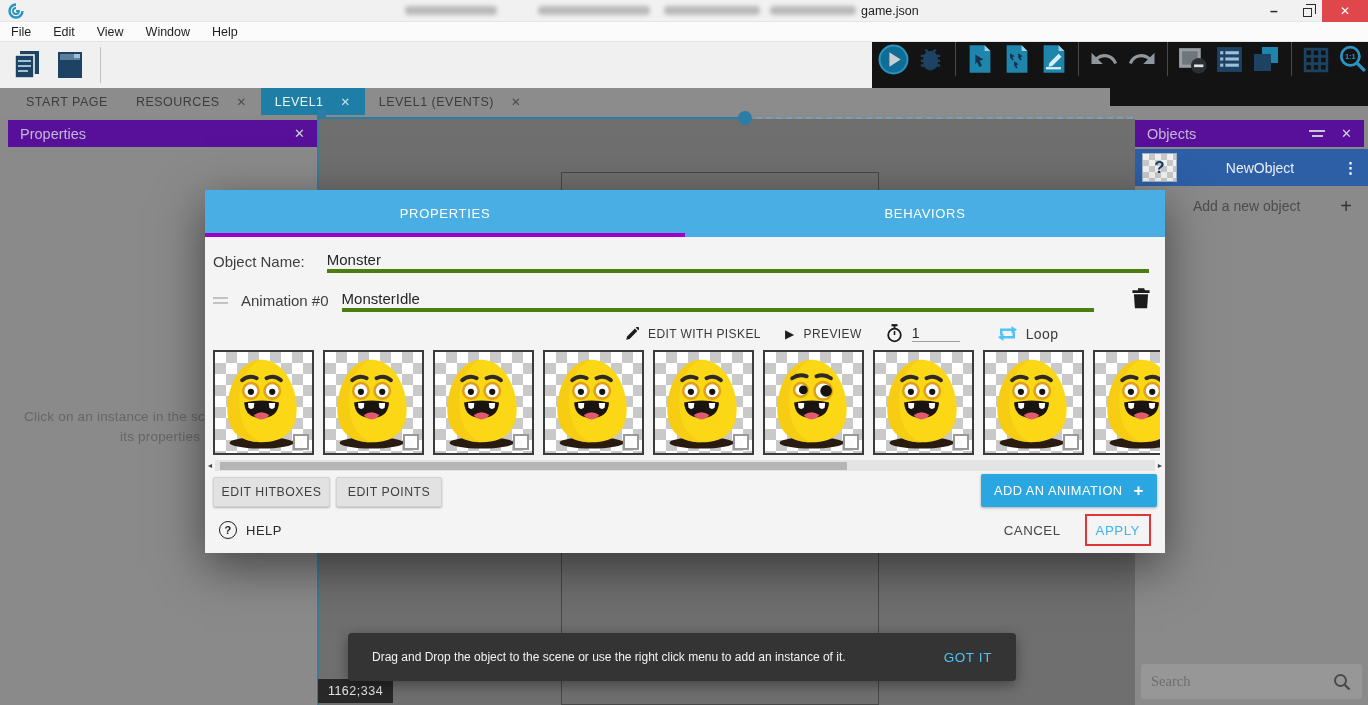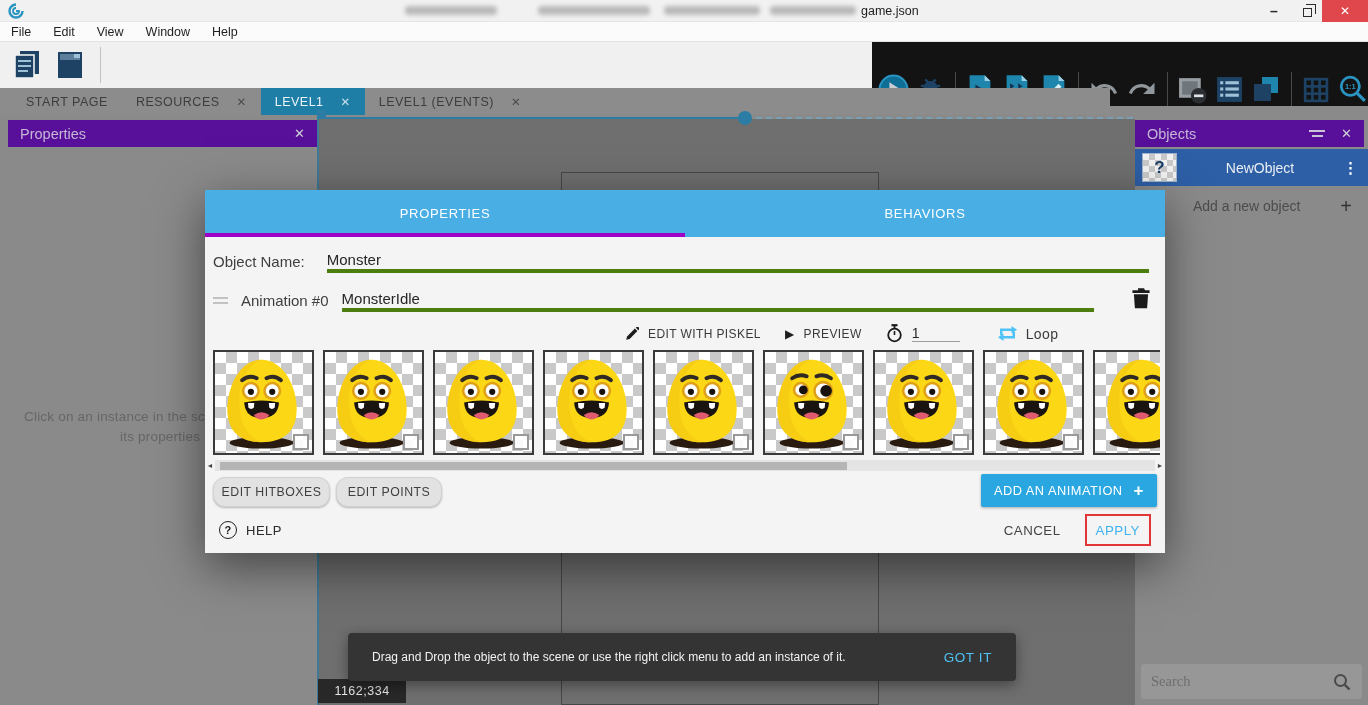--- a/index.html
+++ b/index.html
@@ -19,21 +19,21 @@
   .win-close{left:1322px;width:46px;background:#e0474c;color:#fff;font-size:12px}
 
   
   .menubar{position:absolute;left:0;top:22px;width:1368px;height:20px;background:#fbfbfb;border-bottom:1px solid #e2e2e2;display:flex;align-items:center;padding-left:0;font-size:12.5px;color:#1f1f1f}
   .menu-item{padding:0 11px;height:100%;display:flex;align-items:center}
 
   
   .toolbar{position:absolute;left:0;top:42px;width:1368px;height:46px;background:#f0f0f0}
   .toolbar-light{position:absolute;left:0;top:0;width:872px;height:46px;display:flex;align-items:center;gap:10px;padding-left:10px}
   .tl-divider{width:1px;height:36px;background:#c2c2c2;margin-left:4px}
-  .toolbar-dark{position:absolute;left:872px;top:0;width:496px;height:64px;background:#131313;display:flex;align-items:flex-end;gap:6px;padding-left:6px}
+  .toolbar-dark{position:absolute;left:872px;top:0;width:496px;height:64px;background:#131313;display:flex;align-items:flex-start;gap:6px;padding-left:6px}
   .tb-icon{width:33px;height:34px;display:flex;align-items:center;justify-content:center}
   .tb-divider{width:1px;height:34px;background:#494949;margin:0 3px}
 
   
   .tabbar{position:absolute;left:0;top:88px;width:1110px;height:27px;background:#8c8c8c;display:flex;padding-left:12px;font-size:12.5px;letter-spacing:.5px}
   .tab{display:flex;align-items:center;padding:0 14px;color:#3d3d3d}
   .tab.active{background:#1e7ea6;color:#ecf5fa}
   .tab-close{margin-left:17px;font-size:11.5px;opacity:.85}
 
   
@@ -57,21 +57,21 @@
   .search-box input::placeholder{color:#6e6e6e}
 
   
   .scene-canvas{position:absolute;left:317px;top:119px;width:818px;height:586px;background:#6f6f6f}
   .scene-corner{position:absolute;left:317px;top:110px;width:9px;height:9px;background:#2b7da5}
   .scene-top-line{position:absolute;left:318px;top:117px;width:421px;height:2px;background:#2b7da5}
   .scene-top-dash{position:absolute;left:756px;top:117px;width:377px;height:0;border-top:2px dashed rgba(115,165,195,.75)}
   .scene-handle{position:absolute;left:738px;top:111px;width:14px;height:14px;border-radius:50%;background:#2b7da5}
   .scene-left-line{position:absolute;left:317px;top:119px;width:2px;height:586px;background:rgba(43,125,165,.7)}
   .game-rect{position:absolute;left:561px;top:172px;width:318px;height:533px;border:1px solid #474747}
-  .coords-badge{position:absolute;left:318px;top:679px;width:88px;height:24px;background:#282828;color:#e6e6e6;font-size:12.5px;display:flex;align-items:center;justify-content:center;letter-spacing:.5px}
+  .coords-badge{position:absolute;left:318px;top:679px;width:75px;height:24px;background:#282828;color:#e6e6e6;font-size:12.5px;display:flex;align-items:center;justify-content:center;letter-spacing:.5px}
 
   
   .dialog{position:absolute;left:205px;top:190px;width:960px;height:363px;background:#f4f4f4;box-shadow:0 14px 45px rgba(0,0,0,.5);z-index:5}
   .dlg-header{position:relative;height:47px;background:#49aee4;display:flex}
   .dlg-tab{flex:1;display:flex;align-items:center;justify-content:center;color:#fff;font-size:13px;letter-spacing:.7px}
   .dlg-indicator{position:absolute;left:0;bottom:0;width:480px;height:4px;background:#9e00c6}
   .field{border:none;border-bottom:4px solid #4d7c0f;background:transparent;font-size:15px;color:#262626;font-family:inherit;padding:1px 0;outline:none}
   .lbl15{font-size:15px;color:#3f3f3f}
   .row-objname{position:absolute;left:8px;top:60px;width:944px;display:flex;align-items:center}
   .row-objname .field{margin-left:22px;width:822px}
@@ -92,21 +92,21 @@
   .frame-check{position:absolute;right:3px;bottom:3px;width:16px;height:16px;border:2px solid #999;background:rgba(255,255,255,.9)}
   .frame .eyes-look{display:none}
   .frame.look .eyes-look{display:block}
   .frame.look .eyes-open{display:none}
 
   .hscroll-row{position:absolute;left:0;top:269px;width:960px;height:13px;display:flex;align-items:center}
   .hscroll-arrow{width:10px;font-size:7px;color:#444;text-align:center;line-height:13px}
   .hscroll-track{flex:1;height:11px;background:#e4e4e4;position:relative}
   .hscroll-thumb{position:absolute;left:5px;top:1.5px;width:627px;height:8px;background:#b5b5b5}
 
-  .btn-grey{position:absolute;top:287px;height:30px;background:#e2e2e2;border:1px solid #d2d2d2;border-radius:12px;box-shadow:0 1px 2px rgba(0,0,0,.25);font-size:12.3px;color:#3f3f3f;letter-spacing:.5px;display:flex;align-items:center;justify-content:center}
+  .btn-grey{position:absolute;top:287px;height:30px;background:#e2e2e2;border:1px solid #d2d2d2;border-radius:2px;box-shadow:0 1px 2px rgba(0,0,0,.25);font-size:12.3px;color:#3f3f3f;letter-spacing:.5px;display:flex;align-items:center;justify-content:center}
   .btn-hitboxes{left:8px;width:117px}
   .btn-points{left:131px;width:106px}
   .btn-add{position:absolute;right:8px;top:284px;width:176px;height:33px;background:#2aa6e0;color:#fff;font-size:12.8px;letter-spacing:.5px;display:flex;align-items:center;justify-content:center;gap:11px;border-radius:2px;box-shadow:0 1px 3px rgba(0,0,0,.3)}
   .btn-add .plus{font-size:17px;font-weight:bold}
   .dlg-footer{position:absolute;left:0;bottom:5px;width:100%;height:36px;display:flex;align-items:center;padding:0 14px}
   .help-btn{display:flex;align-items:center;gap:9px;font-size:13px;color:#2b2b2b;letter-spacing:.5px}
   .help-circle{width:18px;height:18px;border:1.8px solid #1f1f1f;border-radius:50%;display:flex;align-items:center;justify-content:center;font-size:11px;font-weight:bold;color:#1f1f1f}
   .flex-spacer{flex:1}
   .cancel-btn{font-size:13.3px;color:#454545;letter-spacing:.5px;margin-right:24px}
   .apply-wrap{border:2px solid #e23538;padding:5px 9px}

